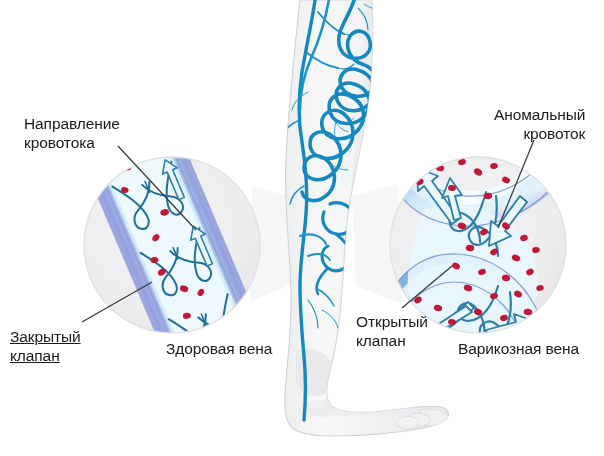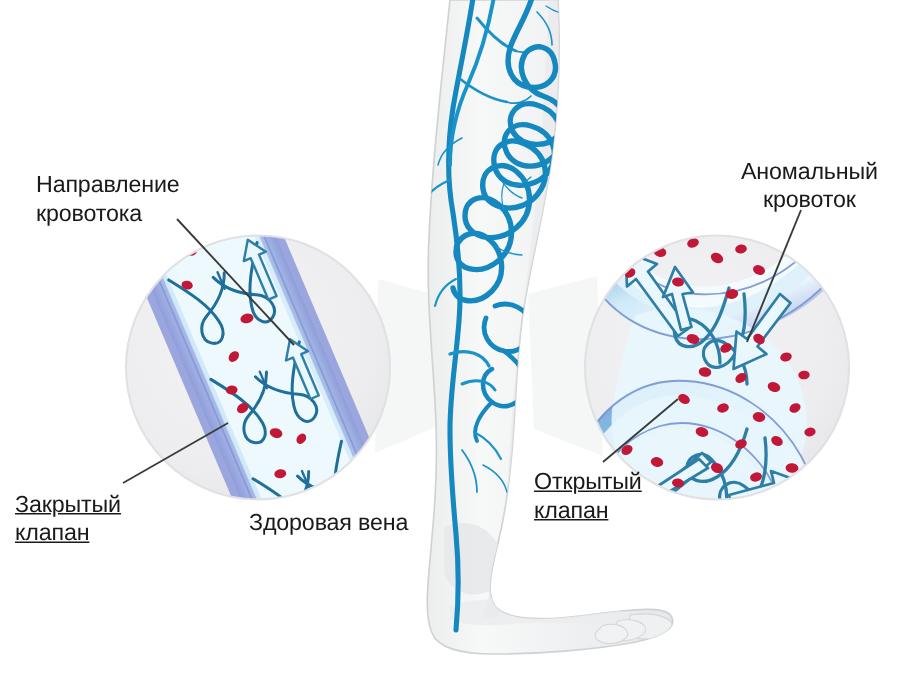--- a/index.html
+++ b/index.html
@@ -19,22 +19,22 @@
     font-size:15.5px;
     line-height:19px;
     font-family:"Liberation Sans", sans-serif;
     white-space:pre-line;
     letter-spacing:-0.1px;
   }
   .label.big{font-size:15.5px;}
   #lbl-direction{left:24px;top:114px;}
   #lbl-closed{left:10px;top:327px;text-decoration:underline;}
   #lbl-healthy{left:122px;top:339px;margin-left:44px;}
-  #lbl-abnormal{left:494px;top:105px;text-align:center;}
-  #lbl-open{left:356px;top:312px;text-decoration:underline;}
+  #lbl-abnormal{left:494px;top:105px;text-align:right;}
+  #lbl-open{left:356px;top:312px;}
   #lbl-varicose{left:458px;top:339px;}
 </style>
 </head>
 <body>
 
 <div id="stage">
 
   <svg class="layer" viewBox="0 0 604 456">
     <defs>
 
@@ -351,14 +351,15 @@
 клапан</div>
 
   <div class="label big" id="lbl-healthy">Здоровая вена</div>
 
   <div class="label big" id="lbl-abnormal">Аномальный
 кровоток</div>
 
   <div class="label big" id="lbl-open">Открытый
 клапан</div>
 
+  <div class="label big" id="lbl-varicose">Варикозная вена</div>
 
 </div>
 
 </body></html>

